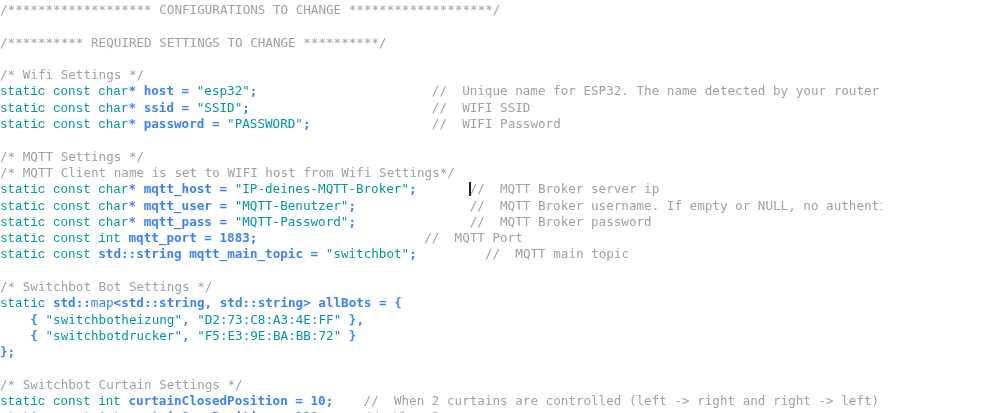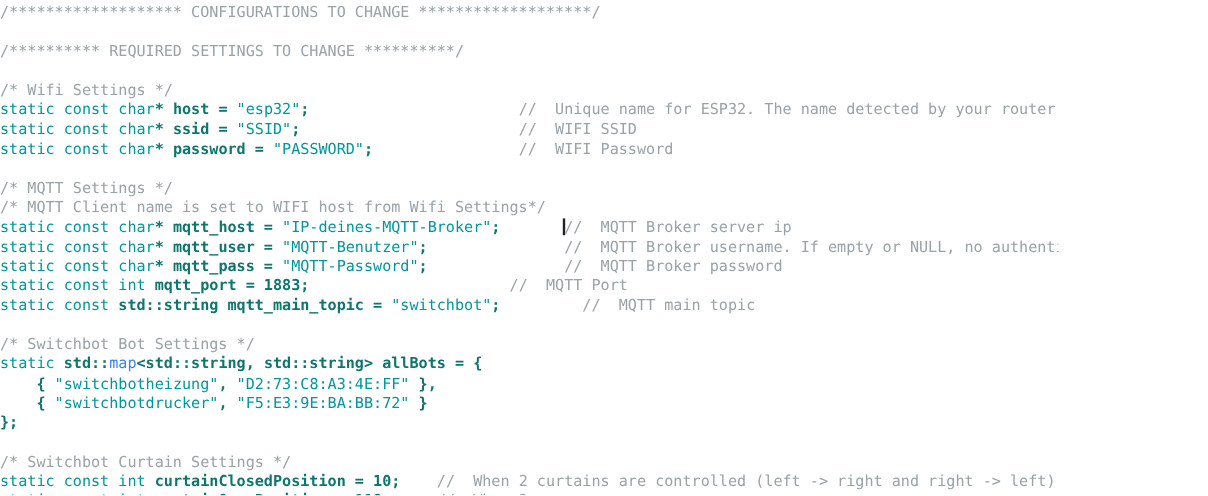--- a/index.html
+++ b/index.html
@@ -33,23 +33,23 @@
     white-space: pre;
     font-family: "DejaVu Sans Mono", monospace;
   }
   .line {
     height: 16.3px;
     white-space: pre;
     display: block;
   }
   
   .tok-comment  { color: #9aa2a6; }
-  .tok-keyword  { color: #00979c; }
+  .tok-keyword  { color: #00979c; font-family: Liberation Mono, monospace; }
   .tok-string   { color: #00979c; }
-  .tok-plain    { color: #0f766e; font-weight: bold; }
+  .tok-plain    { color: #3b82f6; font-weight: bold; }
   .tok-type     { color: #3b82f6; }
 
   
   .caret {
     display: inline-block;
     width: 0px;
     height: 14px;
     border-left: 2px solid #1f2224;
     margin-left: -1px;
     margin-right: -1px;

